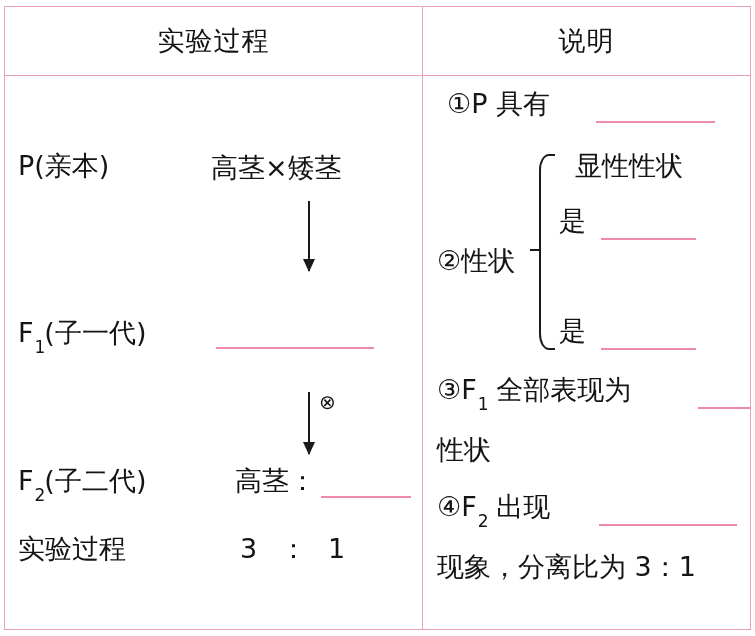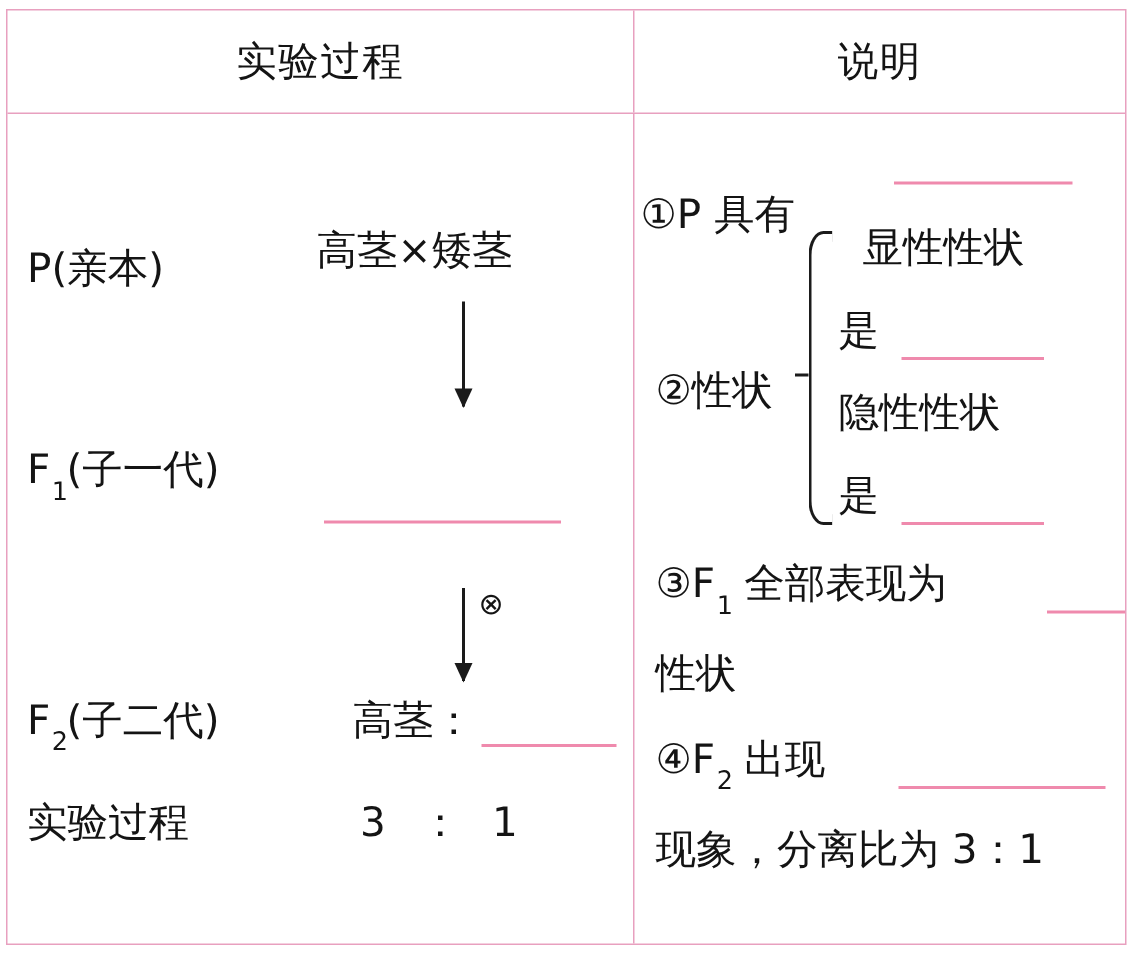--- a/index.html
+++ b/index.html
@@ -138,58 +138,57 @@
     <div class="head-row">
       <div class="col-left head-cell">实验过程</div>
       <div class="col-right head-cell">说明</div>
     </div>
 
     <div class="body-row">
 
       <div class="col-left">
         <div class="exp-area">
 
-          <div class="txt" style="left:13px; top:90px;">P(亲本)</div>
+          <div class="txt" style="left:13px; top:76px;">P(亲本)</div>
           <div class="txt" style="left:206px; top:78px;text-align:center;">高茎×矮茎</div>
 
           <div class="arrow" style="left:303px; top:125px; height:70px;"></div>
 
-          <div class="txt" style="left:13px; top:224px;text-align:center;"><span>F</span><span class="sub">1</span><span>(子一代)</span></div>
+          <div class="txt" style="left:13px; top:243px;text-align:center;"><span>F</span><span class="sub">1</span><span>(子一代)</span></div>
           <div class="blank" style="left:211px; top:271px; width:158px;"></div>
 
           <div class="arrow" style="left:303px; top:316px; height:62px;"></div>
           <div class="cross-circle" style="left:314px; top:316px;">⊗</div>
 
           <div class="txt" style="left:13px; top:391px;"><span>F</span><span class="sub">2</span><span>(子二代)</span></div>
           <div class="txt" style="left:211px; top:391px;margin-left:19px;">高茎：</div>
           <div class="blank" style="left:316px; top:420px; width:90px;"></div>
 
           <div class="txt" style="left:13px; top:459px;">实验过程</div>
           <div class="txt" style="left:235px; top:459px;">3</div>
           <div class="txt" style="left:275px; top:459px;">：</div>
           <div class="txt" style="left:323px; top:459px;">1</div>
 
         </div>
       </div>
 
       <div class="col-right">
         <div class="note-area">
 
-          <div class="txt" style="left:4px; top:14px;margin-top:40px;">①P 具有</div>
+          <div class="txt" style="left:24px; top:14px;">①P 具有</div>
           <div class="blank" style="left:173px; top:45px; width:119px;"></div>
 
           <div class="txt" style="left:14px; top:171px;">②性状</div>
 
           <div class="brace-shape" style="left:116px; top:78px; width:14px; height:192px;"></div>
           <div class="brace-nub" style="left:107px; top:173px;"></div>
 
           <div class="txt" style="left:152px; top:76px;">显性性状</div>
           <div class="txt" style="left:136px; top:131px;">是</div>
           <div class="blank" style="left:178px; top:162px; width:95px;"></div>
-          <div class="txt" style="left:136px; top:186px;">隐性性状</div>
           <div class="txt" style="left:136px; top:241px;">是</div>
           <div class="blank" style="left:178px; top:272px; width:95px;"></div>
 
           <div class="txt" style="left:14px; top:300px;"><span>③F</span><span class="sub">1</span>&nbsp;<span>全部表现为</span></div>
           <div class="blank" style="left:275px; top:331px; width:52px;"></div>
           <div class="txt" style="left:14px; top:360px;">性状</div>
 
           <div class="txt" style="left:14px; top:417px;"><span>④F</span><span class="sub">2</span>&nbsp;<span>出现</span></div>
           <div class="blank" style="left:176px; top:448px; width:138px;"></div>
           <div class="txt" style="left:14px; top:477px;">现象，分离比为 3：1</div>

